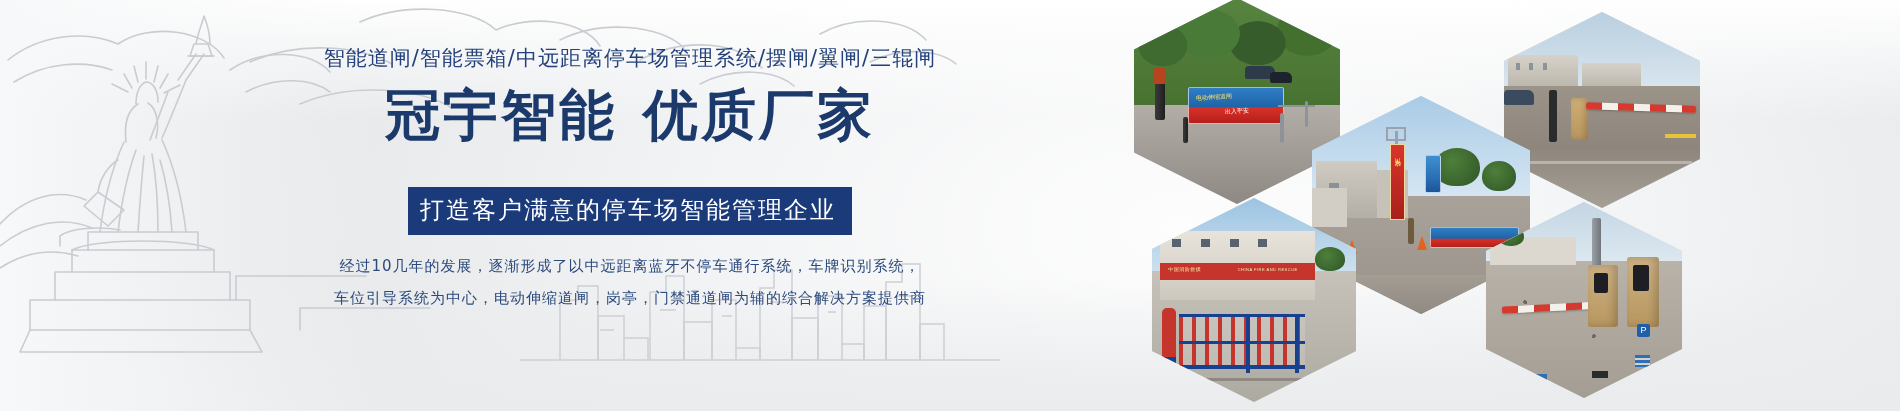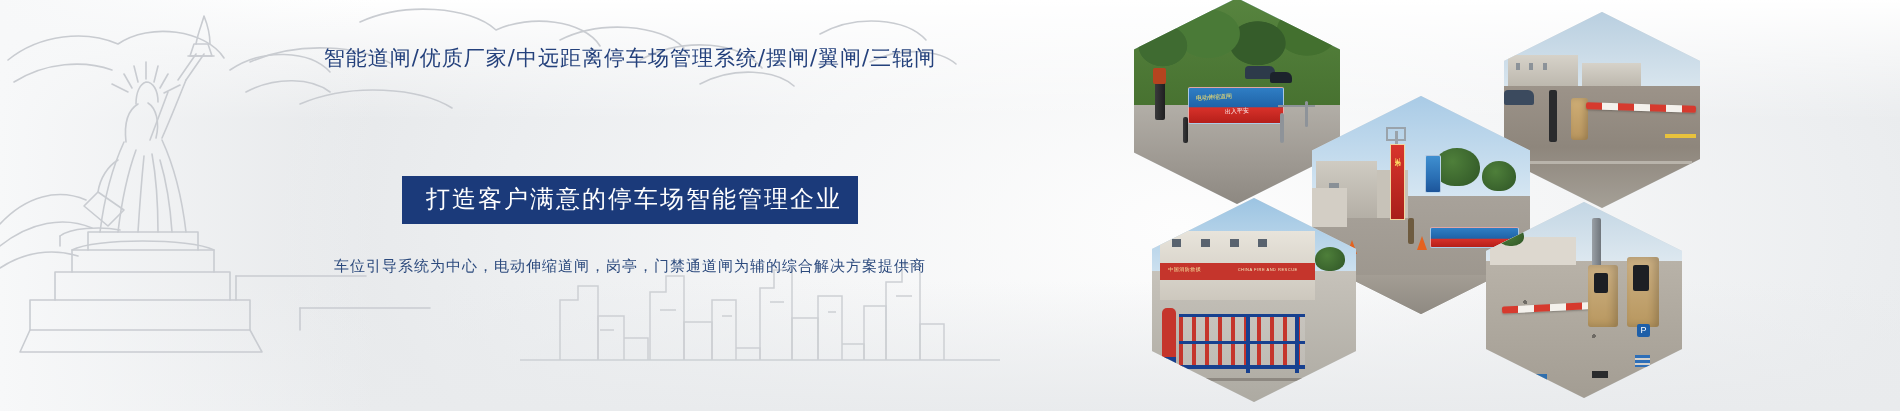--- a/index.html
+++ b/index.html
@@ -47,22 +47,23 @@
   .headline{
     position:absolute;left:0;top:84px;width:660px;
     font-size:55px;font-weight:bold;color:#1b3a6b;letter-spacing:3px;
     line-height:1.15;white-space:nowrap;
     font-family:"DejaVu Sans","Liberation Sans",sans-serif;
   }
   .headline .gap{display:inline-block;width:26px;}
   .strip-wrap{position:absolute;left:0;top:176px;width:660px;}
   .strip{
     display:inline-block;background:#1b3a7a;color:#ffffff;
-    font-size:24px;letter-spacing:2px;padding:7px 16px 9px 24px;white-space:nowrap;
+    font-size:24px;letter-spacing:2px;padding:7px 16px 9px 12px;white-space:nowrap;
     font-family:"DejaVu Sans","Liberation Sans",sans-serif;
+    margin-top:11px;
   }
   .para{
     position:absolute;left:-30px;top:250px;width:720px;
     font-size:15px;line-height:32px;color:#2c4a7d;letter-spacing:1px;
     white-space:nowrap;
     font-family:"DejaVu Sans","Liberation Sans",sans-serif;
   }
   .para .l2{display:block;}
 
   
@@ -220,28 +221,32 @@
         <path d="M886 360 L886 282 L902 282 L902 264 L920 264 L920 360"></path>
         <path d="M920 360 L920 324 L944 324 L944 360"></path>
         <path d="M600 330 L614 330 M660 310 L676 310 M722 316 L732 316
                  M770 302 L784 302 M828 312 L836 312 M896 296 L912 296"></path>
         <path d="M520 360 L1000 360"></path>
       </g>
     </svg>
   </div>
 
   <div class="copy">
-    <div class="kicker">智能道闸/优质厂家/中远距离停车场管理系统/摆闸/翼闸/三辊闸</div>
-
+    <div class="kicker">智能道闸/智能票箱/中远距离停车场管理系统/摆闸/翼闸/三辊闸</div>
+
+    <div class="headline">
+      <span>冠宇智能</span><span class="gap"></span><span>优质厂家</span>
+    </div>
 
     <div class="strip-wrap">
       <span class="strip">打造客户满意的停车场智能管理企业</span>
     </div>
 
     <div class="para">
+      <span class="l1">经过10几年的发展，逐渐形成了以中远距离蓝牙不停车通行系统，车牌识别系统，</span>
       <span class="l2">车位引导系统为中心，电动伸缩道闸，岗亭，门禁通道闸为辅的综合解决方案提供商</span>
     </div>
   </div>
 
   <div class="collage">
 
     <div class="hex" style="left:4px;top:6px;width:206px;height:206px;">
       <div class="scene">
         <div class="sky"></div>
         <div class="trees" style="height:58%;"></div>

